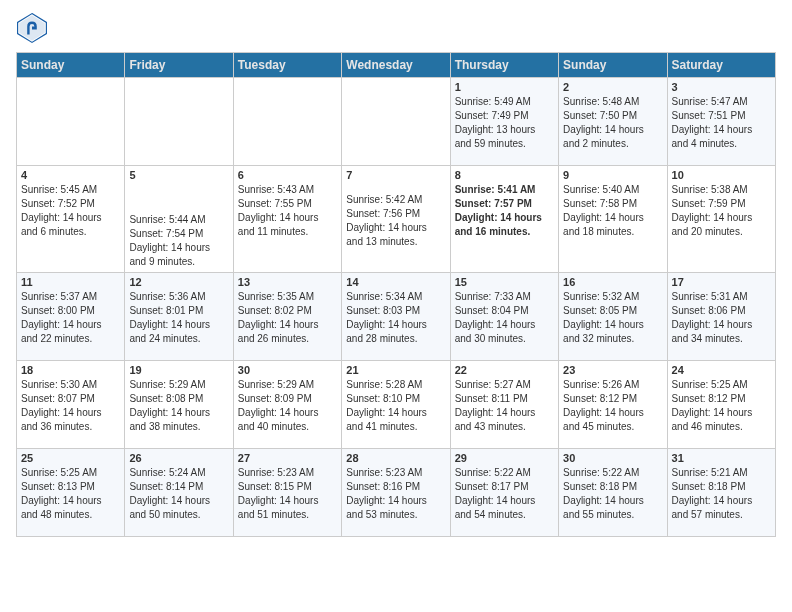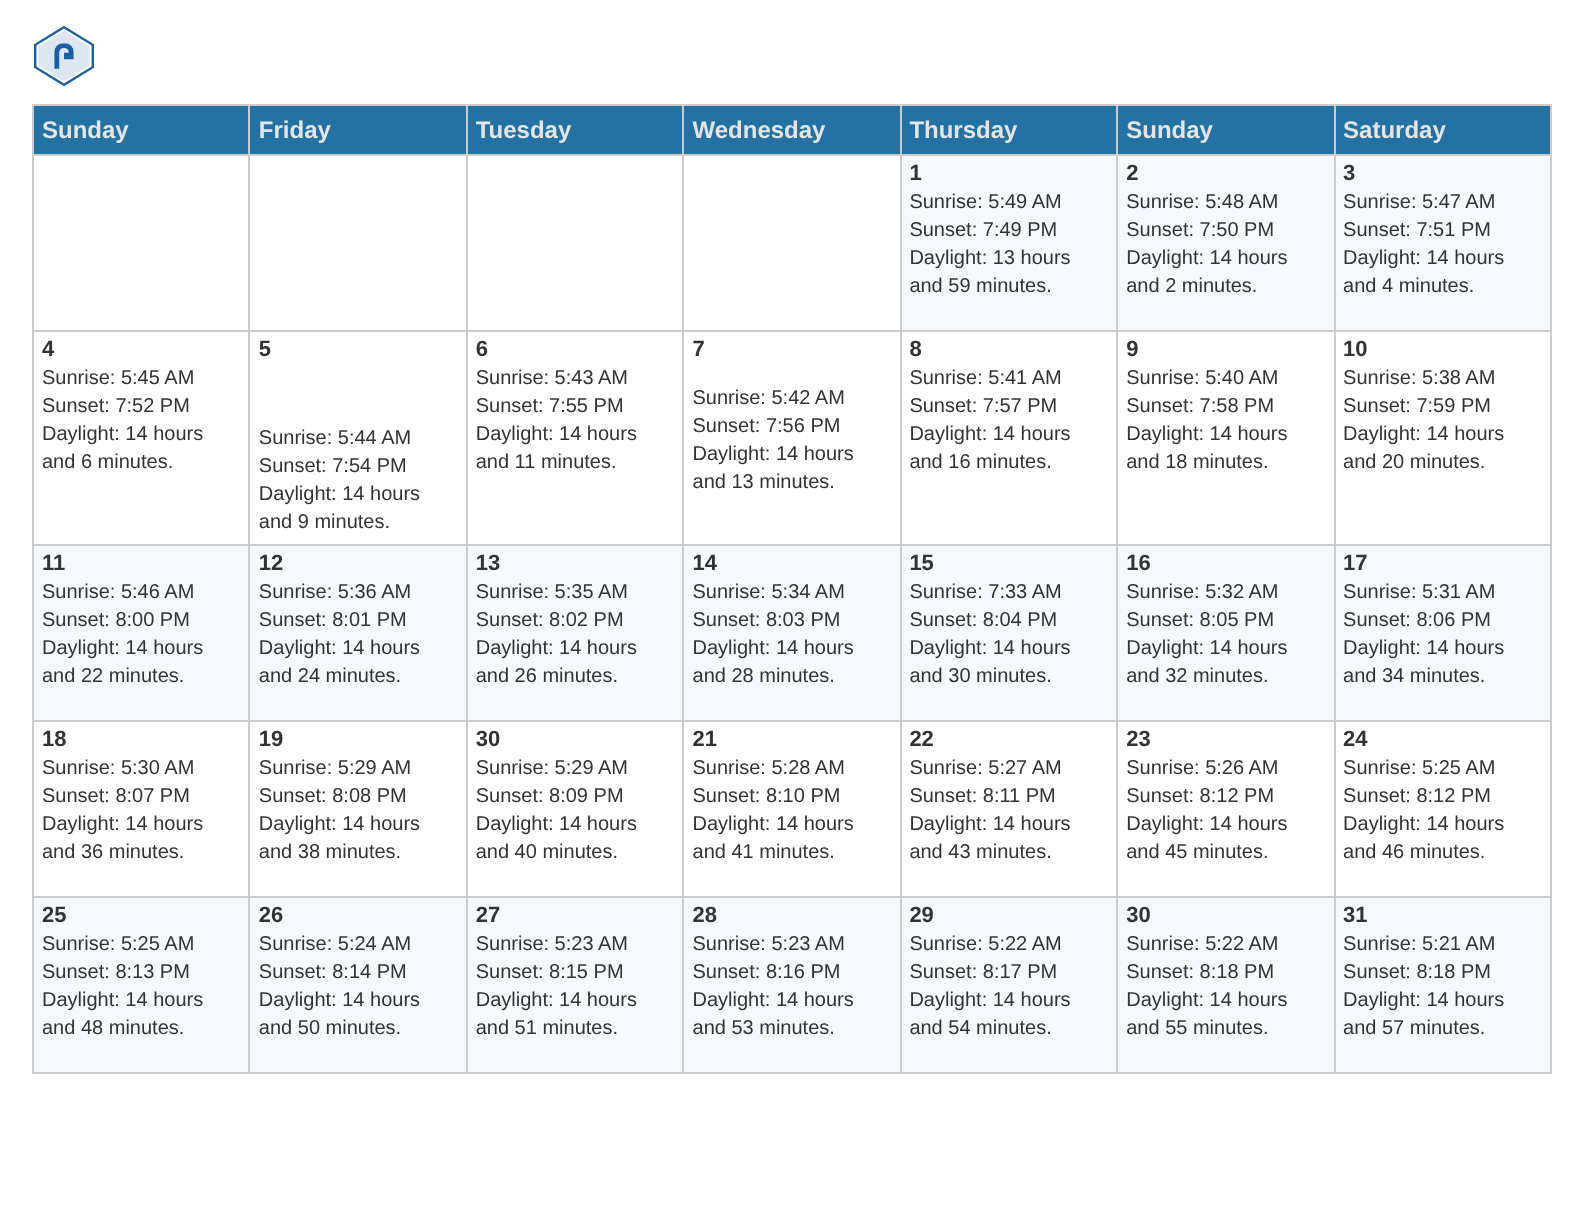--- a/index.html
+++ b/index.html
@@ -188,21 +188,21 @@
           </td>
           <td>
             <span class="day-number">7</span>
             <div class="day-info" style="white-space: pre-line; margin-top: 12px;">Sunrise: 5:42 AM
 Sunset: 7:56 PM
 Daylight: 14 hours
 and 13 minutes.</div>
           </td>
           <td>
             <span class="day-number">8</span>
-            <div class="day-info" style="white-space: pre-line;">Sunrise: 5:41 AM
+            <div class="day-info" style="white-space: pre-line; font-weight: bold;">Sunrise: 5:41 AM
 Sunset: 7:57 PM
 Daylight: 14 hours
 and 16 minutes.</div>
           </td>
           <td>
             <span class="day-number">9</span>
             <div class="day-info" style="white-space: pre-line;">Sunrise: 5:40 AM
 Sunset: 7:58 PM
 Daylight: 14 hours
 and 18 minutes.</div>
@@ -211,21 +211,21 @@
             <span class="day-number">10</span>
             <div class="day-info" style="white-space: pre-line;">Sunrise: 5:38 AM
 Sunset: 7:59 PM
 Daylight: 14 hours
 and 20 minutes.</div>
           </td>
         </tr>
         <tr>
           <td>
             <span class="day-number">11</span>
-            <div class="day-info" style="white-space: pre-line;">Sunrise: 5:46 AM
+            <div class="day-info" style="white-space: pre-line;">Sunrise: 5:37 AM
 Sunset: 8:00 PM
 Daylight: 14 hours
 and 22 minutes.</div>
           </td>
           <td>
             <span class="day-number">12</span>
             <div class="day-info" style="white-space: pre-line;">Sunrise: 5:36 AM
 Sunset: 8:01 PM
 Daylight: 14 hours
 and 24 minutes.</div>

